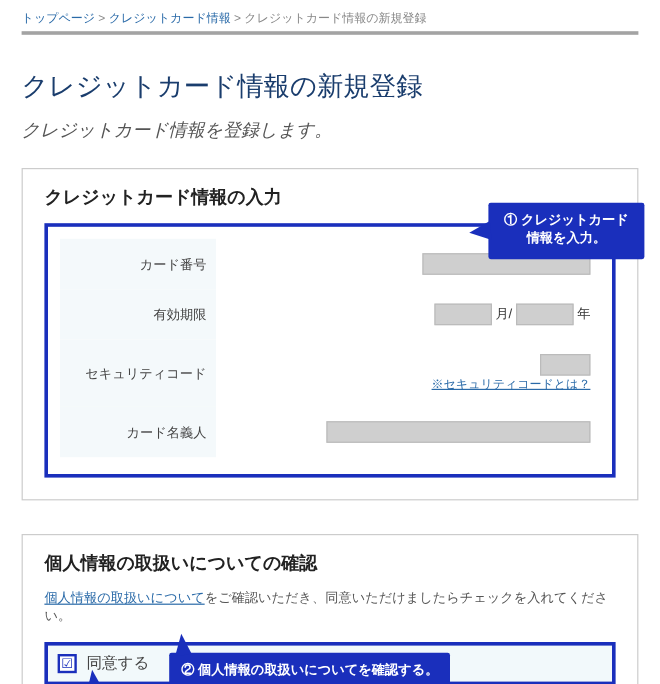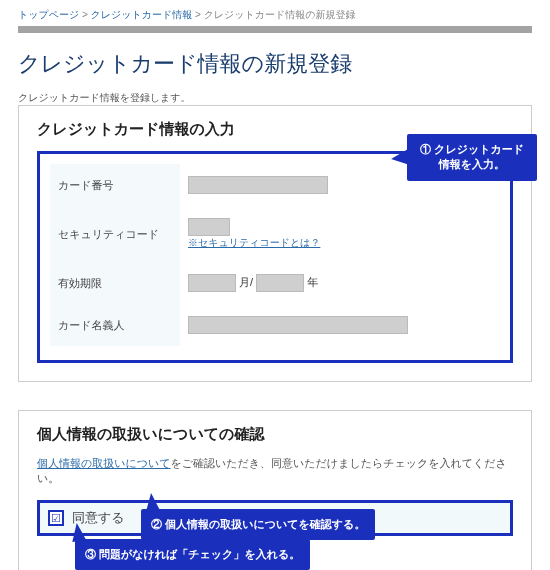--- a/index.html
+++ b/index.html
@@ -7,33 +7,33 @@
     font-family: "Hiragino Sans", "Meiryo", sans-serif;
     font-size: 12px;
     color: #333;
     background: #fff;
     width: 550px;
     padding: 8px 18px 20px 18px;
   }
   .breadcrumb {
     font-size: 10px;
     color: #888;
-    border-bottom: 7px solid #a3a3a3;
+    border-bottom: 3px solid #a3a3a3;
     padding-bottom: 4px;
-    margin-bottom: 16px;
+    margin-bottom: 28px;
   }
   .breadcrumb a { color: #2a6aa8; text-decoration: none; }
   .breadcrumb .current { color: #888; }
   h1.page-title {
     font-size: 22px;
     color: #1a3d6d;
     font-weight: normal;
     margin-bottom: 12px;
   }
-  p.intro { font-size: 10px; color:#555; }
+  p.intro { font-size: 15px; margin-bottom: 22px; color:#555;font-style:italic; }
 
   .section {
     border: 1px solid #ccc;
     padding: 14px 18px 18px 18px;
     margin-bottom: 28px;
     position: relative;
   }
   .section-title {
     font-size: 15px;
     color: #222;
@@ -43,20 +43,21 @@
   .blue-frame {
     border: 3px solid #1a2fbc;
     padding: 10px 10px 14px 10px;
     background: #fff;
   }
   table.form-table { width: 100%; border-collapse: collapse; }
   table.form-table td {
     padding: 12px 8px;
     vertical-align: middle;
     font-size: 11px;
+    text-align: right;
   }
   table.form-table td.label {
     width: 130px;
     color: #444;
     background: #f4f9fb;
   }
   .input-blank {
     display: inline-block;
     height: 18px;
     background: #cfcfcf;
@@ -143,36 +144,36 @@
   <div class="blue-frame">
     <table class="form-table">
       <tbody>
           <tr>
         <td class="label">カード番号</td>
         <td>
           <span class="input-blank w140"></span>
         </td>
       </tr>
       <tr>
-        <td class="label">セキュリティコード</td>
-        <td>
-          <span class="input-blank w42"></span><br>
-          <a href="#" class="link">※セキュリティコードとは？</a>
-        </td>
-      </tr>
-      <tr>
         <td class="label">有効期限</td>
         <td>
           <span class="input-blank w48"></span>
           <span>月/</span>
           <span class="input-blank w48"></span>
           <span>年</span>
         </td>
       </tr>
       <tr>
+        <td class="label">セキュリティコード</td>
+        <td>
+          <span class="input-blank w42"></span><br>
+          <a href="#" class="link">※セキュリティコードとは？</a>
+        </td>
+      </tr>
+      <tr>
         <td class="label">カード名義人</td>
         <td>
           <span class="input-blank w220"></span>
         </td>
       </tr>
     </tbody>
       </table>
   </div>
 
   <div class="callout c1">

